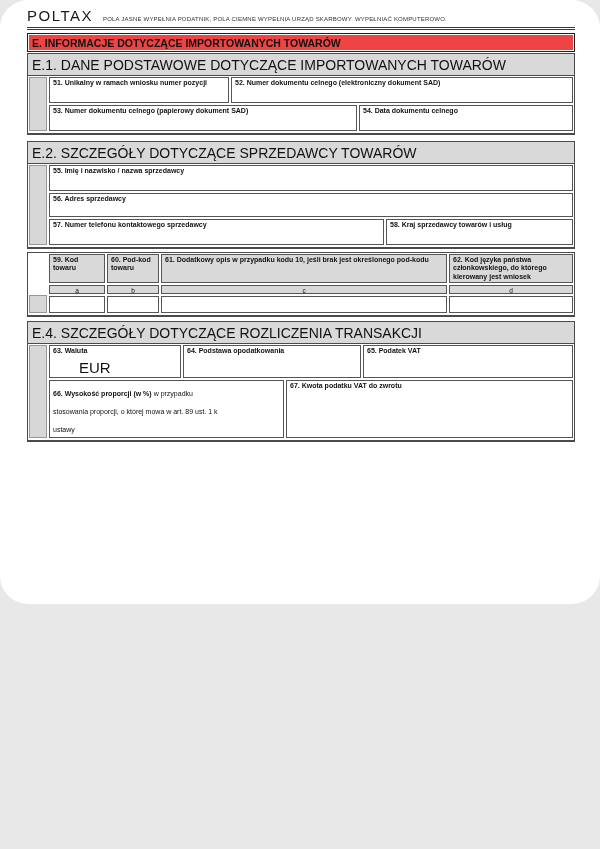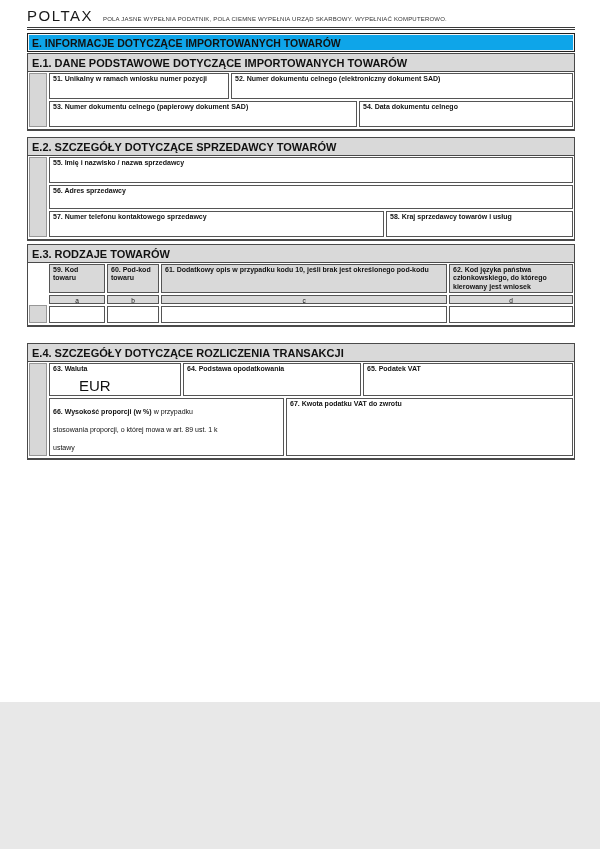--- a/index.html
+++ b/index.html
@@ -1,44 +1,44 @@
 <!DOCTYPE html>
 <html><head>
 <meta charset="utf-8">
 <style>
   * { margin:0; padding:0; box-sizing:border-box; }
   html,body { background:#e8e8e8; }
   .page {
-    position:relative; width:600px; height:702px; background:#ffffff;
+    position:relative; width:600px; height:604px; background:#ffffff;
     font-family:"Liberation Sans", sans-serif; color:#111;
-    overflow:hidden; margin:0 auto;
+    overflow:hidden; margin:0 auto;border-radius:28px;
   }
   .form { position:absolute; left:27px; top:8px; width:548px; }
 
   .masthead { display:flex; align-items:flex-end; gap:10px; height:16px; }
   .brand { font-size:15px; letter-spacing:1.5px; color:#1a1a1a; font-weight:400; }
   .tagline { font-size:6px; letter-spacing:0.2px; color:#333; padding-bottom:2px; white-space:nowrap; }
 
   .toprule { margin-top:3px; height:3px; border-top:1px solid #3a3a3a; border-bottom:1px solid #3a3a3a; }
 
   .e-title {
-    margin-top:3px; border:1px solid #1f1f1f; background:#0ea5e9;
+    margin-top:3px; border:1px solid #1f1f1f; background:#ef4444;
     font-weight:bold; font-size:10.5px; padding:3px 4px 2px 4px;
     box-shadow:inset 0 0 0 1px #f4f4f4;
   }
 
   .section { border:1px solid #4a4a4a; border-bottom-width:2px; background:#fff; }
   .sec-e1 { margin-top:1px; }
   .sec-e2 { margin-top:6px; }
   .sec-e3 { margin-top:3px; }
-  .sec-e4 { margin-top:16px; }
+  .sec-e4 { margin-top:4px; }
 
   .sec-bar {
     background:#d9d9d9; border-bottom:1px solid #4a4a4a;
-    font-weight:bold; font-size:11px; padding:3px 4px 2px 4px;
+    font-weight:normal; font-size:14px; padding:3px 4px 2px 4px;
   }
 
   .body { display:flex; gap:2px; padding:1px 1px 2px 1px; }
   .strip { width:18px; background:#d7d7d7; border:1px solid #979797; flex:none; }
   .strip-e3 { width:18px; flex:none; display:flex; flex-direction:column; gap:2px; }
   .strip-spacer { flex:1; }
   .strip-block { height:18px; background:#d7d7d7; border:1px solid #979797; }
 
   .fields { flex:1; display:flex; flex-direction:column; gap:2px; min-width:0; }
   .frow { display:flex; gap:2px; }
@@ -133,21 +133,20 @@
             </div>
             <div class="cell flex1">
               <span class="lbl">58. Kraj sprzedawcy towarów i usług</span>
             </div>
           </div>
         </div>
       </div>
     </div>
 
     <div class="section sec-e3">
-      <div class="sec-bar">E.3. RODZAJE TOWARÓW</div>
       <div class="body">
         <div class="strip-e3">
           <div class="strip-spacer"></div>
           <div class="strip-block"></div>
         </div>
         <div class="fields">
           <div class="frow">
             <div class="cell shaded hdr-cell w56">
               <span class="lbl">59. Kod towaru</span>
             </div>

